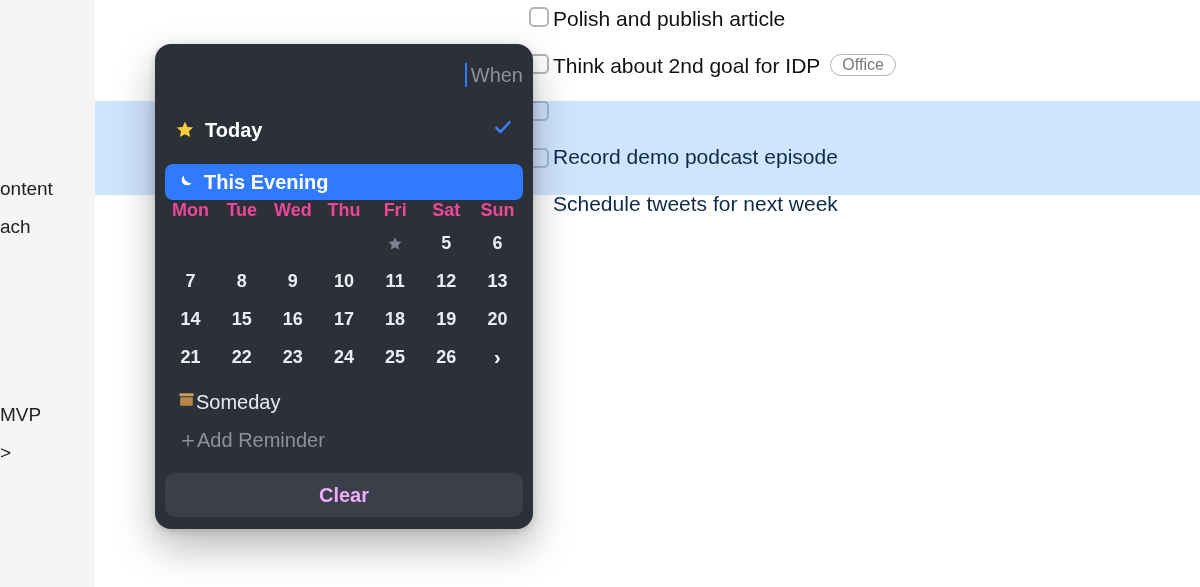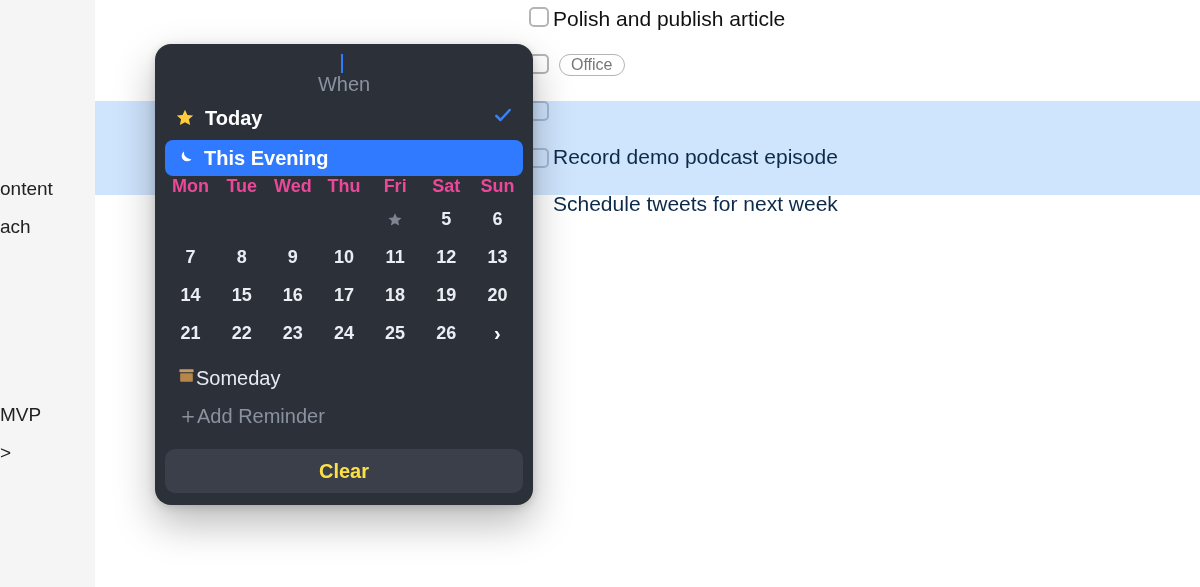--- a/index.html
+++ b/index.html
@@ -77,43 +77,42 @@
     background: #2c3039;
     border-radius: 16px;
     box-shadow: 0 18px 40px rgba(0,0,0,0.28), 0 2px 8px rgba(0,0,0,0.15);
     padding: 10px 10px 12px 10px;
     color: #eaeef4;
     z-index: 10;
   }
 
   .search-row {
     display: flex;
-    justify-content: center;
+    justify-content: flex-end;
     align-items: center;
     height: 42px;
     font-size: 20px;
     color: #8a929f;
-    flex-direction: column;
   }
   .cursor-bar {
     width: 2px;
     height: 24px;
     background: #2f7aff;
     margin-right: 4px;
   }
 
   .option-row {
     display: flex;
     align-items: center;
     height: 36px;
     border-radius: 8px;
     padding: 0 10px;
     gap: 10px;
     font-size: 20px;
-    margin-top: 4px;
+    margin-top: 16px;
   }
   .option-row.today .icon { color: #ffcd3c; }
   .option-row.today .label { color: #fff; font-weight: 600; }
   .option-row.today .check { margin-left: auto; color: #3b82f6; font-size: 22px; }
 
   .option-row.evening {
     background: #2f7aff;
     color: #fff;
     font-weight: 600;
   }
@@ -162,21 +161,21 @@
   .clear-btn {
     margin-top: 14px;
     display: flex;
     align-items: center;
     justify-content: center;
     height: 44px;
     border-radius: 10px;
     background: #3a3f4a;
     font-size: 20px;
     font-weight: 700;
-    color: #fde047;
+    color: #f0abfc;
   }
 </style>
 </head>
 <body>
 
 <div class="sidebar">
   <div class="sidebar-item">ontent</div>
   <div class="sidebar-item">ach</div>
   <div class="sidebar-gap"></div>
   <div class="sidebar-item">MVP</div>
@@ -184,20 +183,21 @@
 </div>
 
 <div class="tasklist">
   <div style="height:7px"></div>
   <div class="task-row">
     <span class="task-checkbox"></span>
     <span class="task-title">Polish and publish article</span>
   </div>
   <div class="task-row">
     <span class="task-checkbox"></span>
+    <span class="task-title">Think about 2nd goal for IDP</span>
     <span class="tag-pill">Office</span>
   </div>
   <div class="task-row selected">
     <span class="task-checkbox"></span>
     <span class="task-title">Record demo podcast episode</span>
   </div>
   <div class="task-row selected">
     <span class="task-checkbox"></span>
     <span class="task-title">Schedule tweets for next week</span>
   </div>

